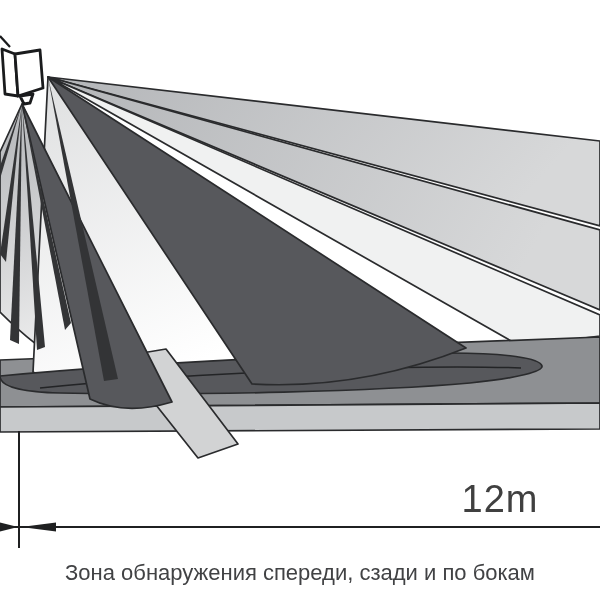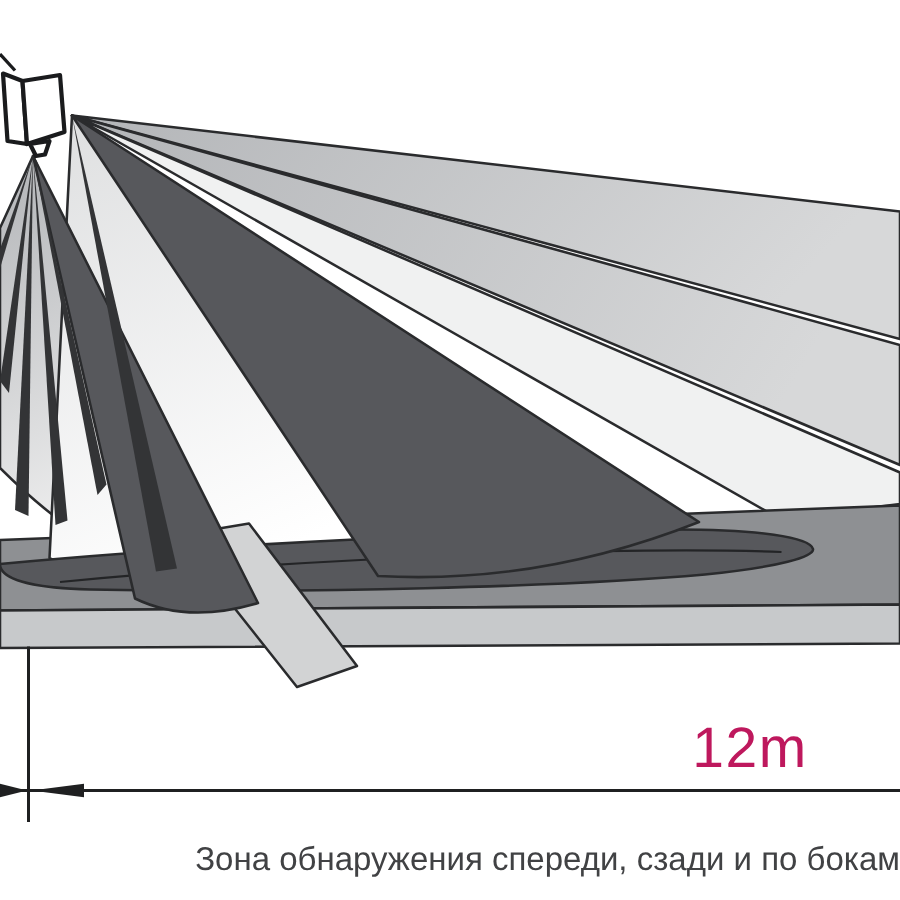--- a/index.html
+++ b/index.html
@@ -1,21 +1,21 @@
 <!DOCTYPE html>
 <html><head>
 <meta charset="utf-8">
 <style>
   html,body{margin:0;padding:0;background:#ffffff;}
   #stage{position:relative;width:600px;height:600px;background:#fff;overflow:hidden;
          font-family:"Liberation Sans", sans-serif;}
   #stage svg{position:absolute;left:0;top:0;}
   .dim-label{position:absolute;left:440px;top:478px;width:120px;text-align:center;
-             font-size:38px;font-weight:400;color:#be185d;letter-spacing:1px;}
-  .caption{position:absolute;left:0;top:560px;width:600px;text-align:right;
+             font-size:38px;font-weight:400;color:#404040;letter-spacing:1px;}
+  .caption{position:absolute;left:0;top:560px;width:600px;text-align:center;
            font-size:22px;font-weight:400;color:#414244;}
   .outl{stroke:#2a2b2d;stroke-width:1.7;stroke-linejoin:round;}
   .dark{fill:#57585c;}
   .mid{fill:#8e9093;}
   .light{fill:#c7c9cb;}
   .ray{fill:#333436;stroke:none;}
   .dimline{stroke:#1f2021;stroke-width:2;fill:none;}
   .dimarrow{fill:#1f2021;stroke:none;}
   .devbox{fill:#ffffff;stroke:#1a1b1d;stroke-width:2.8;stroke-linejoin:round;}
 </style>

